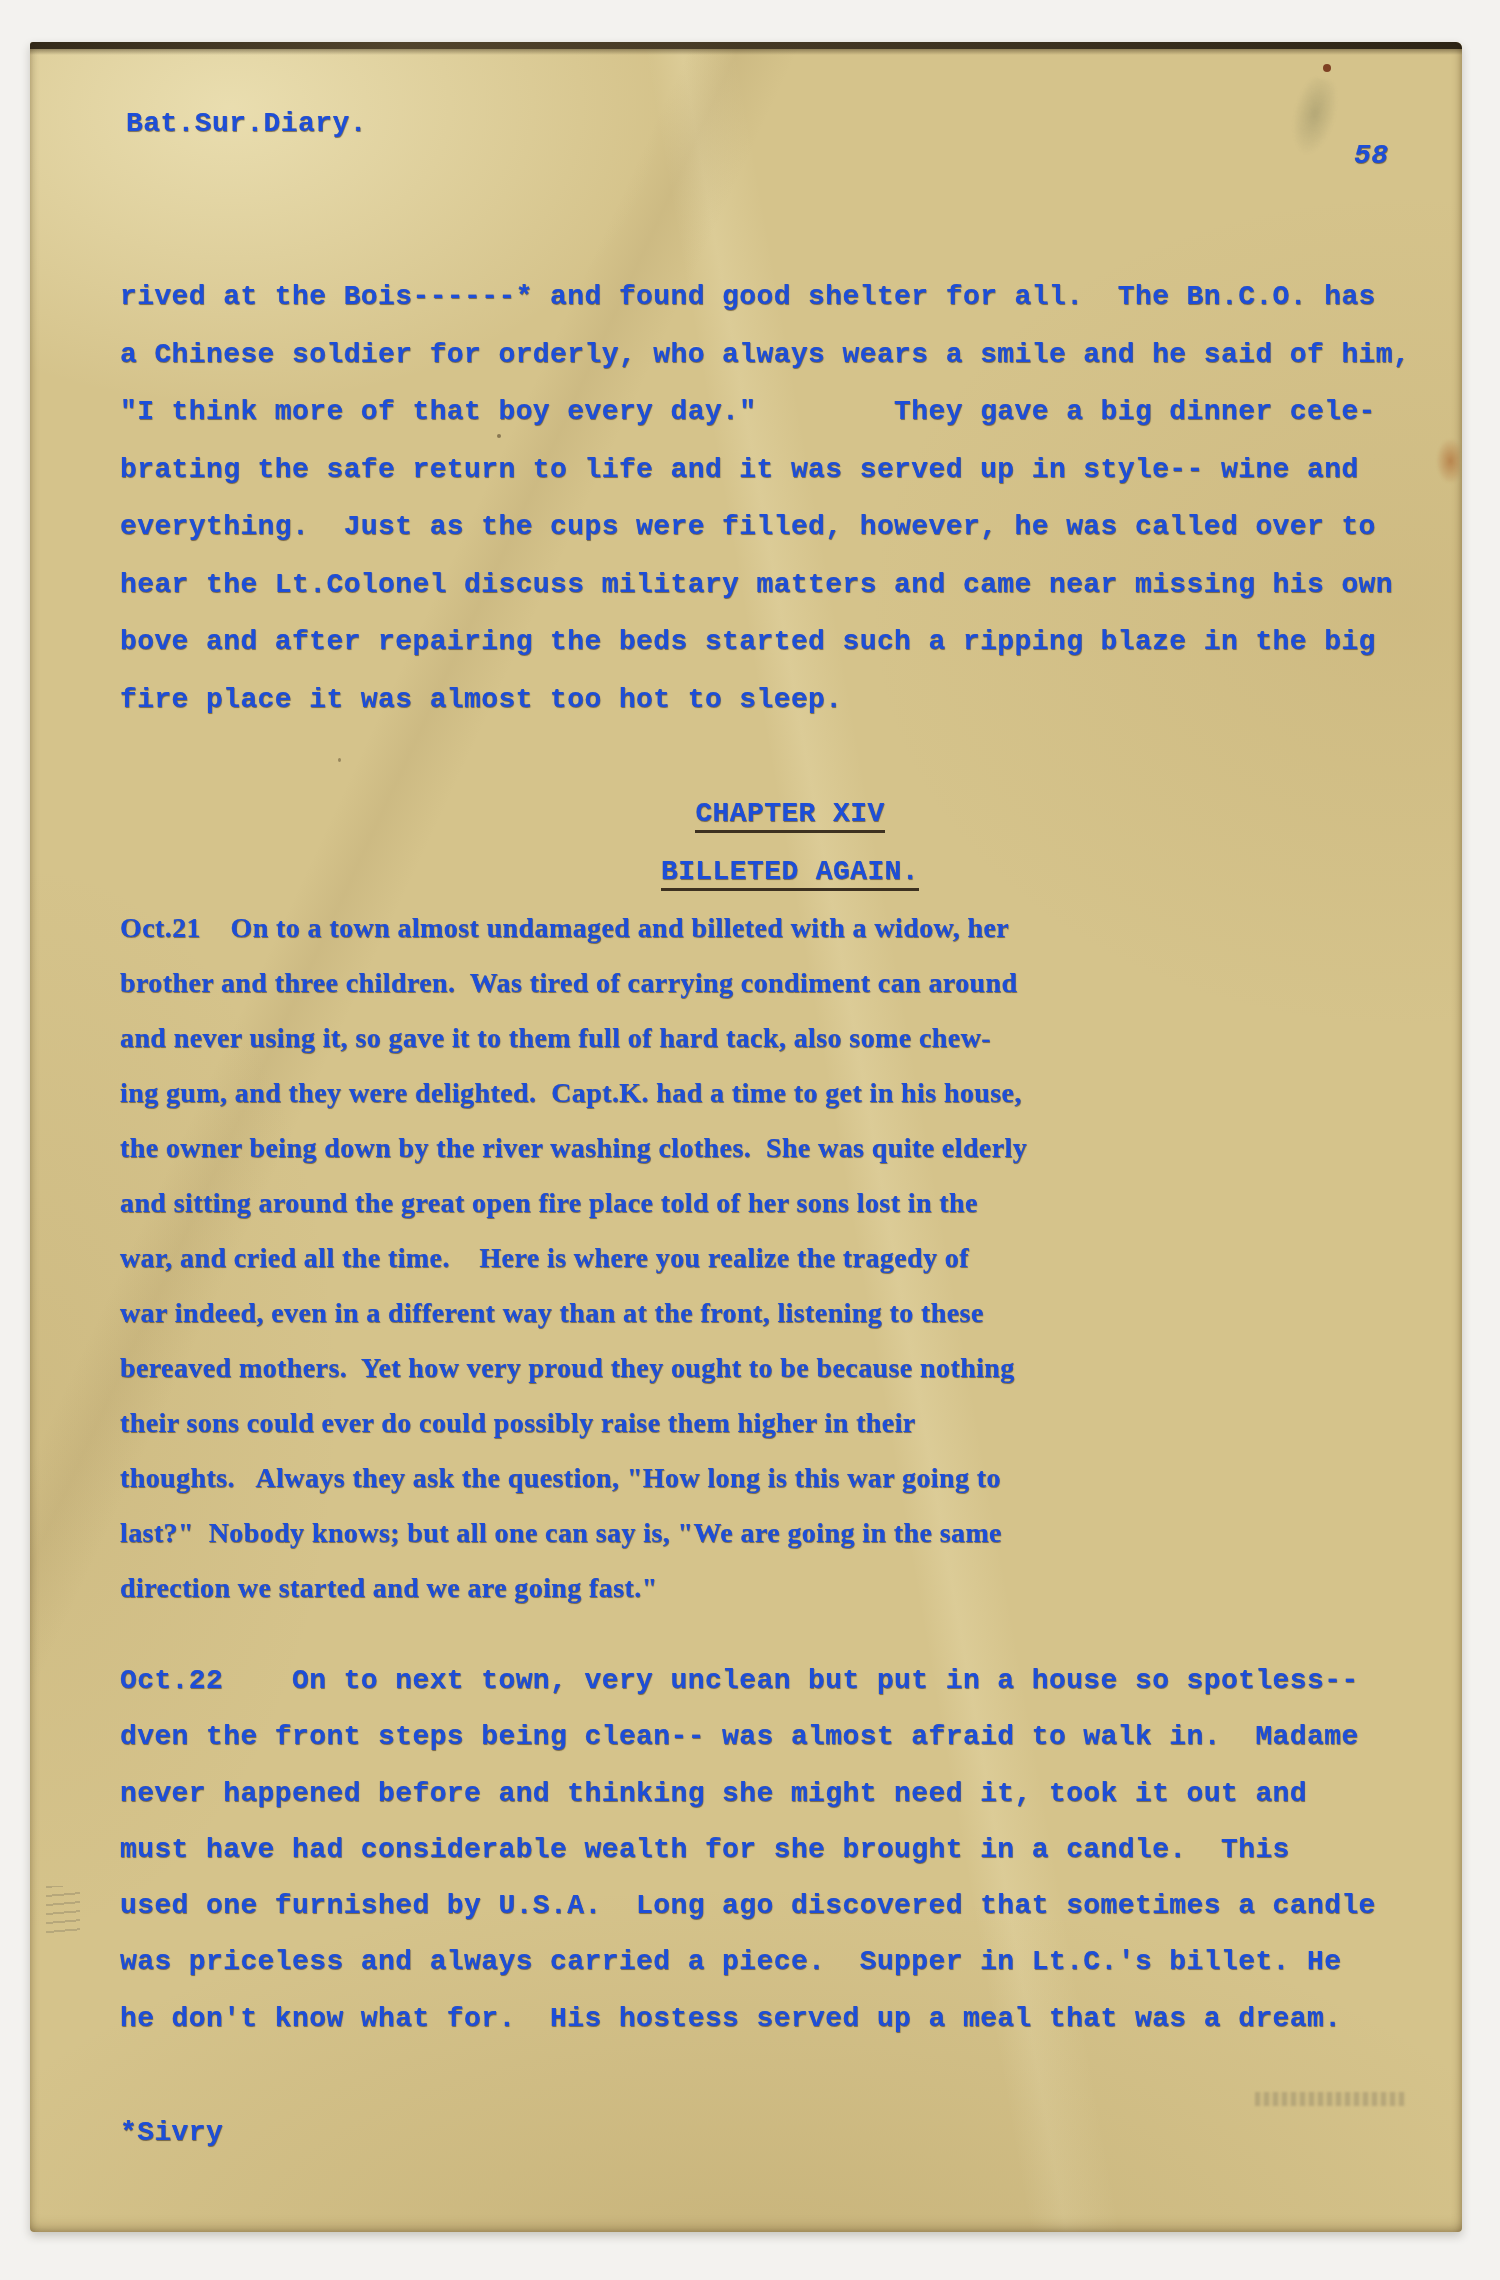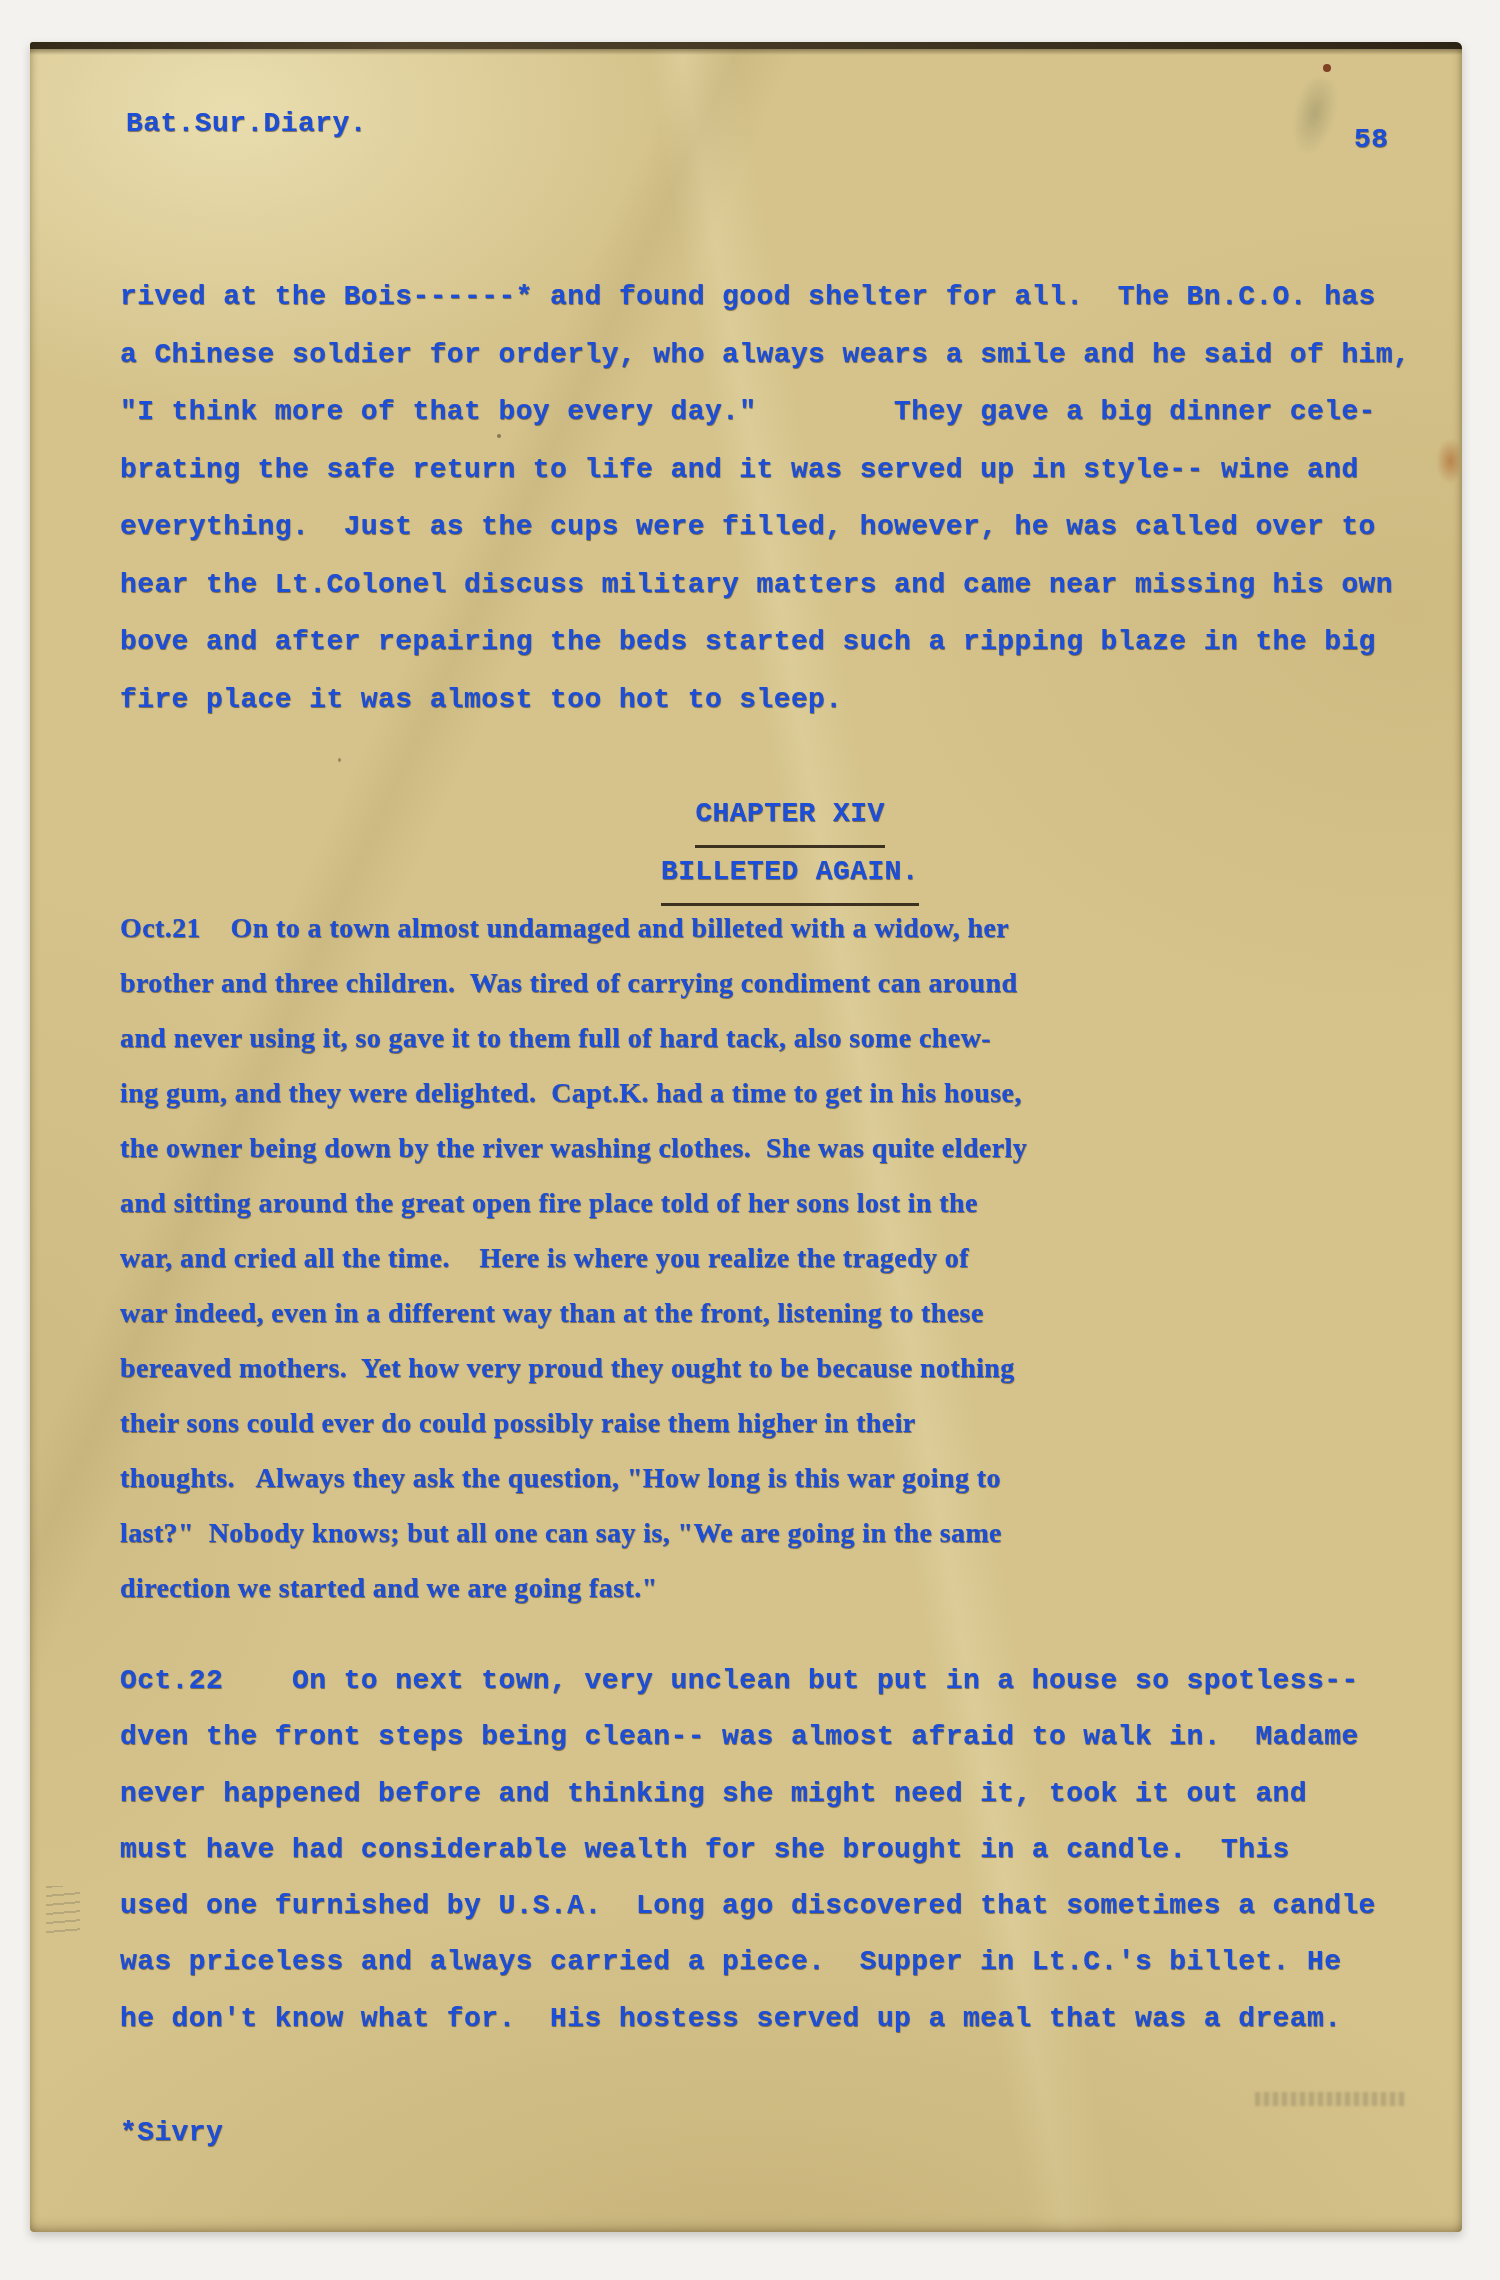--- a/index.html
+++ b/index.html
@@ -70,24 +70,24 @@
     width: 1280px;
     text-align: center;
     line-height: 57.5px;
     white-space: pre;
   }
   .heading-1 { top: 785px; }
   .heading-2 { top: 843px; }
   .heading u, .heading .u {
     text-decoration: none;
     border-bottom: 3px solid rgba(53,41,26,0.95);
-    padding-bottom: 16px;
+    padding-bottom: 1px;
   }
   .page-header   { left: 126px;  top: 104px; line-height: 40px; }
-  .page-number   { left: 1354px; top: 120px; line-height: 40px; }
+  .page-number   { left: 1354px; top: 136px; line-height: 40px; font-style: italic; }
   .footnote      { left: 120px;  top: 2105px; line-height: 56px; white-space: pre; }
   
   .artifact { position: absolute; pointer-events: none; }
   .smudge-topright {
     left: 1293px; top: 78px; width: 42px; height: 78px;
     background: radial-gradient(ellipse at 50% 45%, rgba(105,105,72,0.30), rgba(105,105,72,0) 70%);
     transform: rotate(14deg);
     filter: blur(1px);
   }
   .red-dot {

